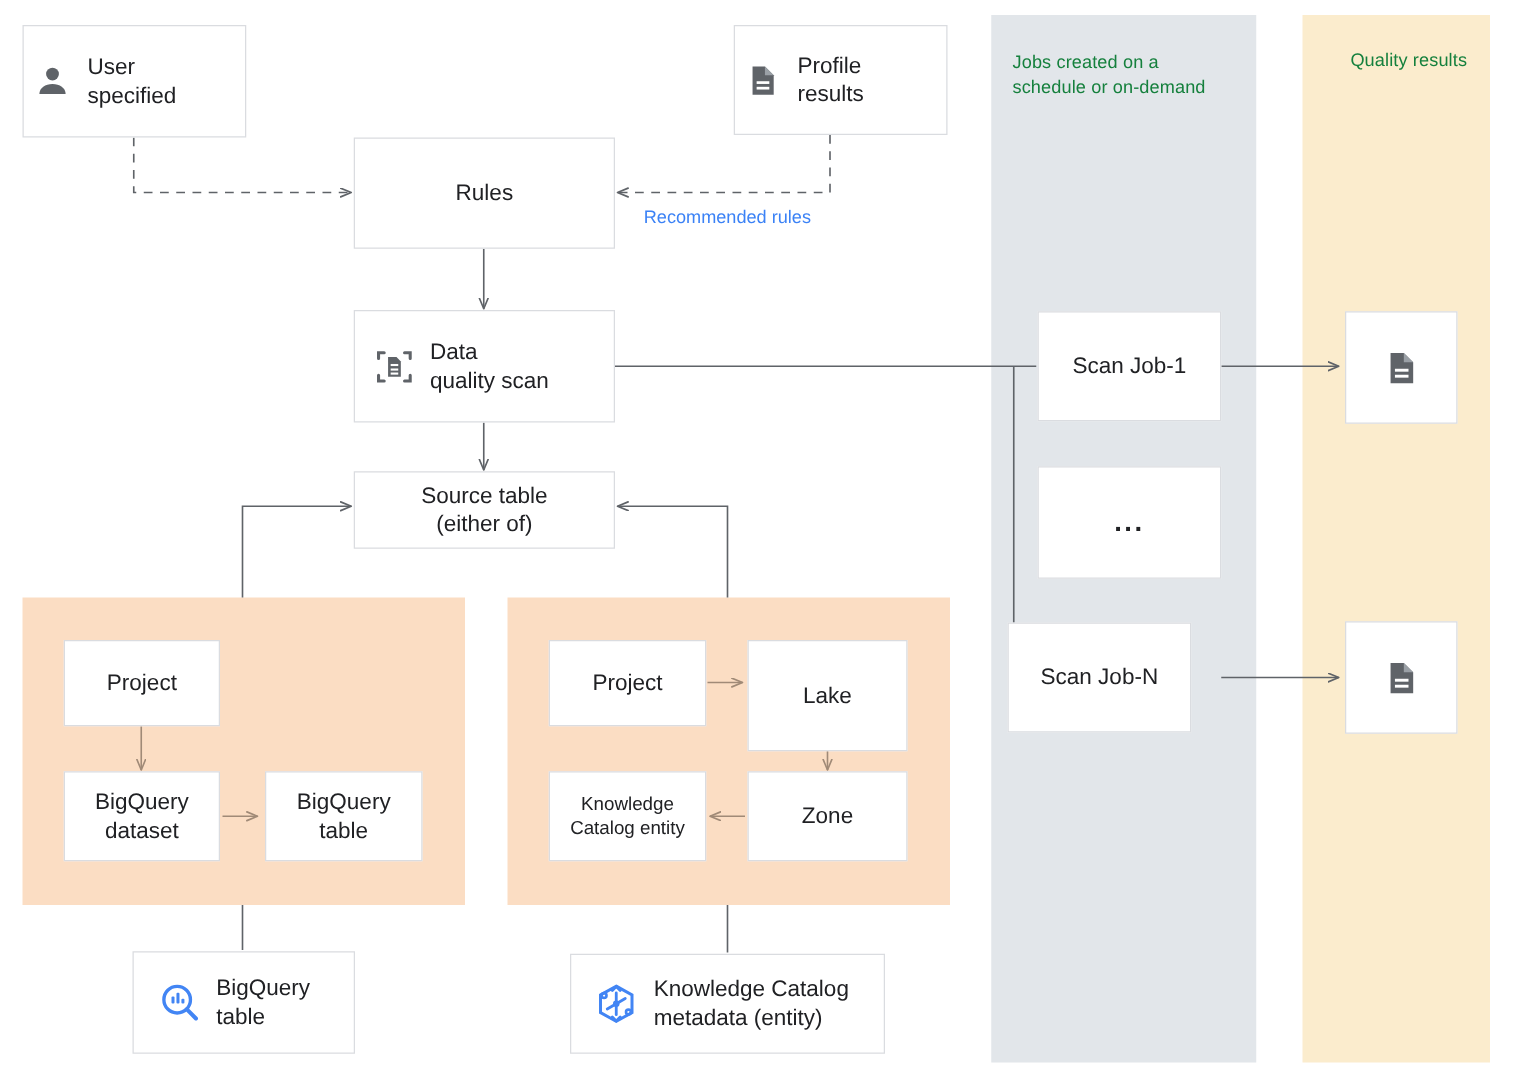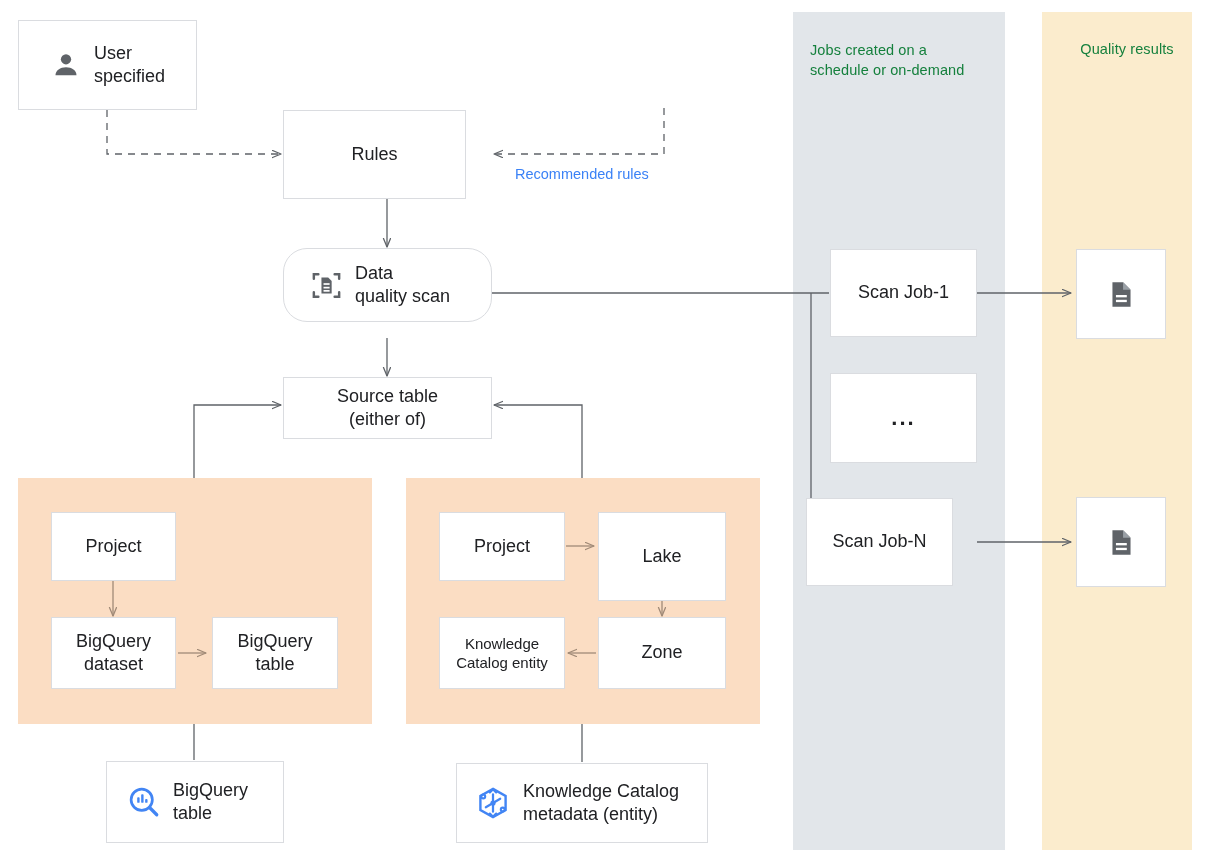--- a/index.html
+++ b/index.html
@@ -37,21 +37,21 @@
     display: flex;
     align-items: center;
     justify-content: center;
     color: #202124;
     font-size: 18px;
     line-height: 1.3;
     text-align: center;
   }
   .node.with-icon {
     justify-content: flex-start;
-    padding-left: 32px;
+    padding-left: 8px;
     gap: 13px;
     text-align: left;
   }
   .node .label {
     white-space: pre-line;
   }
   .grp {
     position: absolute;
     background: #fbddc3;
     box-sizing: border-box;
@@ -149,26 +149,38 @@
     <span>
       <svg class="icon-svg" width="30" height="30" viewBox="0 0 24 24" fill="#5f6368">
         <circle cx="12" cy="7.4" r="4.1"></circle>
         <path d="M3.6 20.2c0-4.1 3.8-6.5 8.4-6.5s8.4 2.4 8.4 6.5z"></path>
       </svg>
     </span>
     <span class="label">User
 specified</span>
   </div>
 
-
-  <div class="node" style="left:283px; top:110px; width:183px; height:89px;">
+  <div class="node with-icon" style="left:587px; top:20px; width:171px; height:88px;">
+    <span>
+      <svg class="icon-svg" width="29" height="29" viewBox="0 0 24 24">
+        <path d="M5 2.6h8.2L19 8.4V21.4H5z" fill="#5f6368"></path>
+        <path d="M13.2 2.6 L19 8.4 H13.2 z" fill="#9aa0a6"></path>
+        <rect x="7.7" y="12.4" width="8.4" height="1.8" fill="#ffffff"></rect>
+        <rect x="7.7" y="16.1" width="8.4" height="1.8" fill="#ffffff"></rect>
+      </svg>
+    </span>
+    <span class="label">Profile
+results</span>
+  </div>
+
+  <div class="node" style="left:283px; top:110px; width:209px; height:89px;">
     <span class="label">Rules</span>
   </div>
 
-  <div class="node with-icon" style="left:283px; top:248px; width:209px; height:74px; padding-left:27px;border-radius:24px;">
+  <div class="node with-icon" style="left:283px; top:248px; width:209px; height:90px; padding-left:16px;">
     <span>
       <svg class="icon-svg" width="31" height="31" viewBox="0 0 24 24">
         <g stroke="#5f6368" stroke-width="1.9" fill="none" stroke-linecap="round">
           <path d="M2.2 6.8V3.3h3.5"></path>
           <path d="M18.3 3.3h3.5v3.5"></path>
           <path d="M21.8 17.2v3.5h-3.5"></path>
           <path d="M5.7 20.7H2.2v-3.5"></path>
         </g>
         <path d="M8.1 5.9h5.2L16 8.6v9.5H8.1z" fill="#5f6368"></path>
         <rect x="9.7" y="10.2" width="4.7" height="1.3" fill="#ffffff"></rect>

